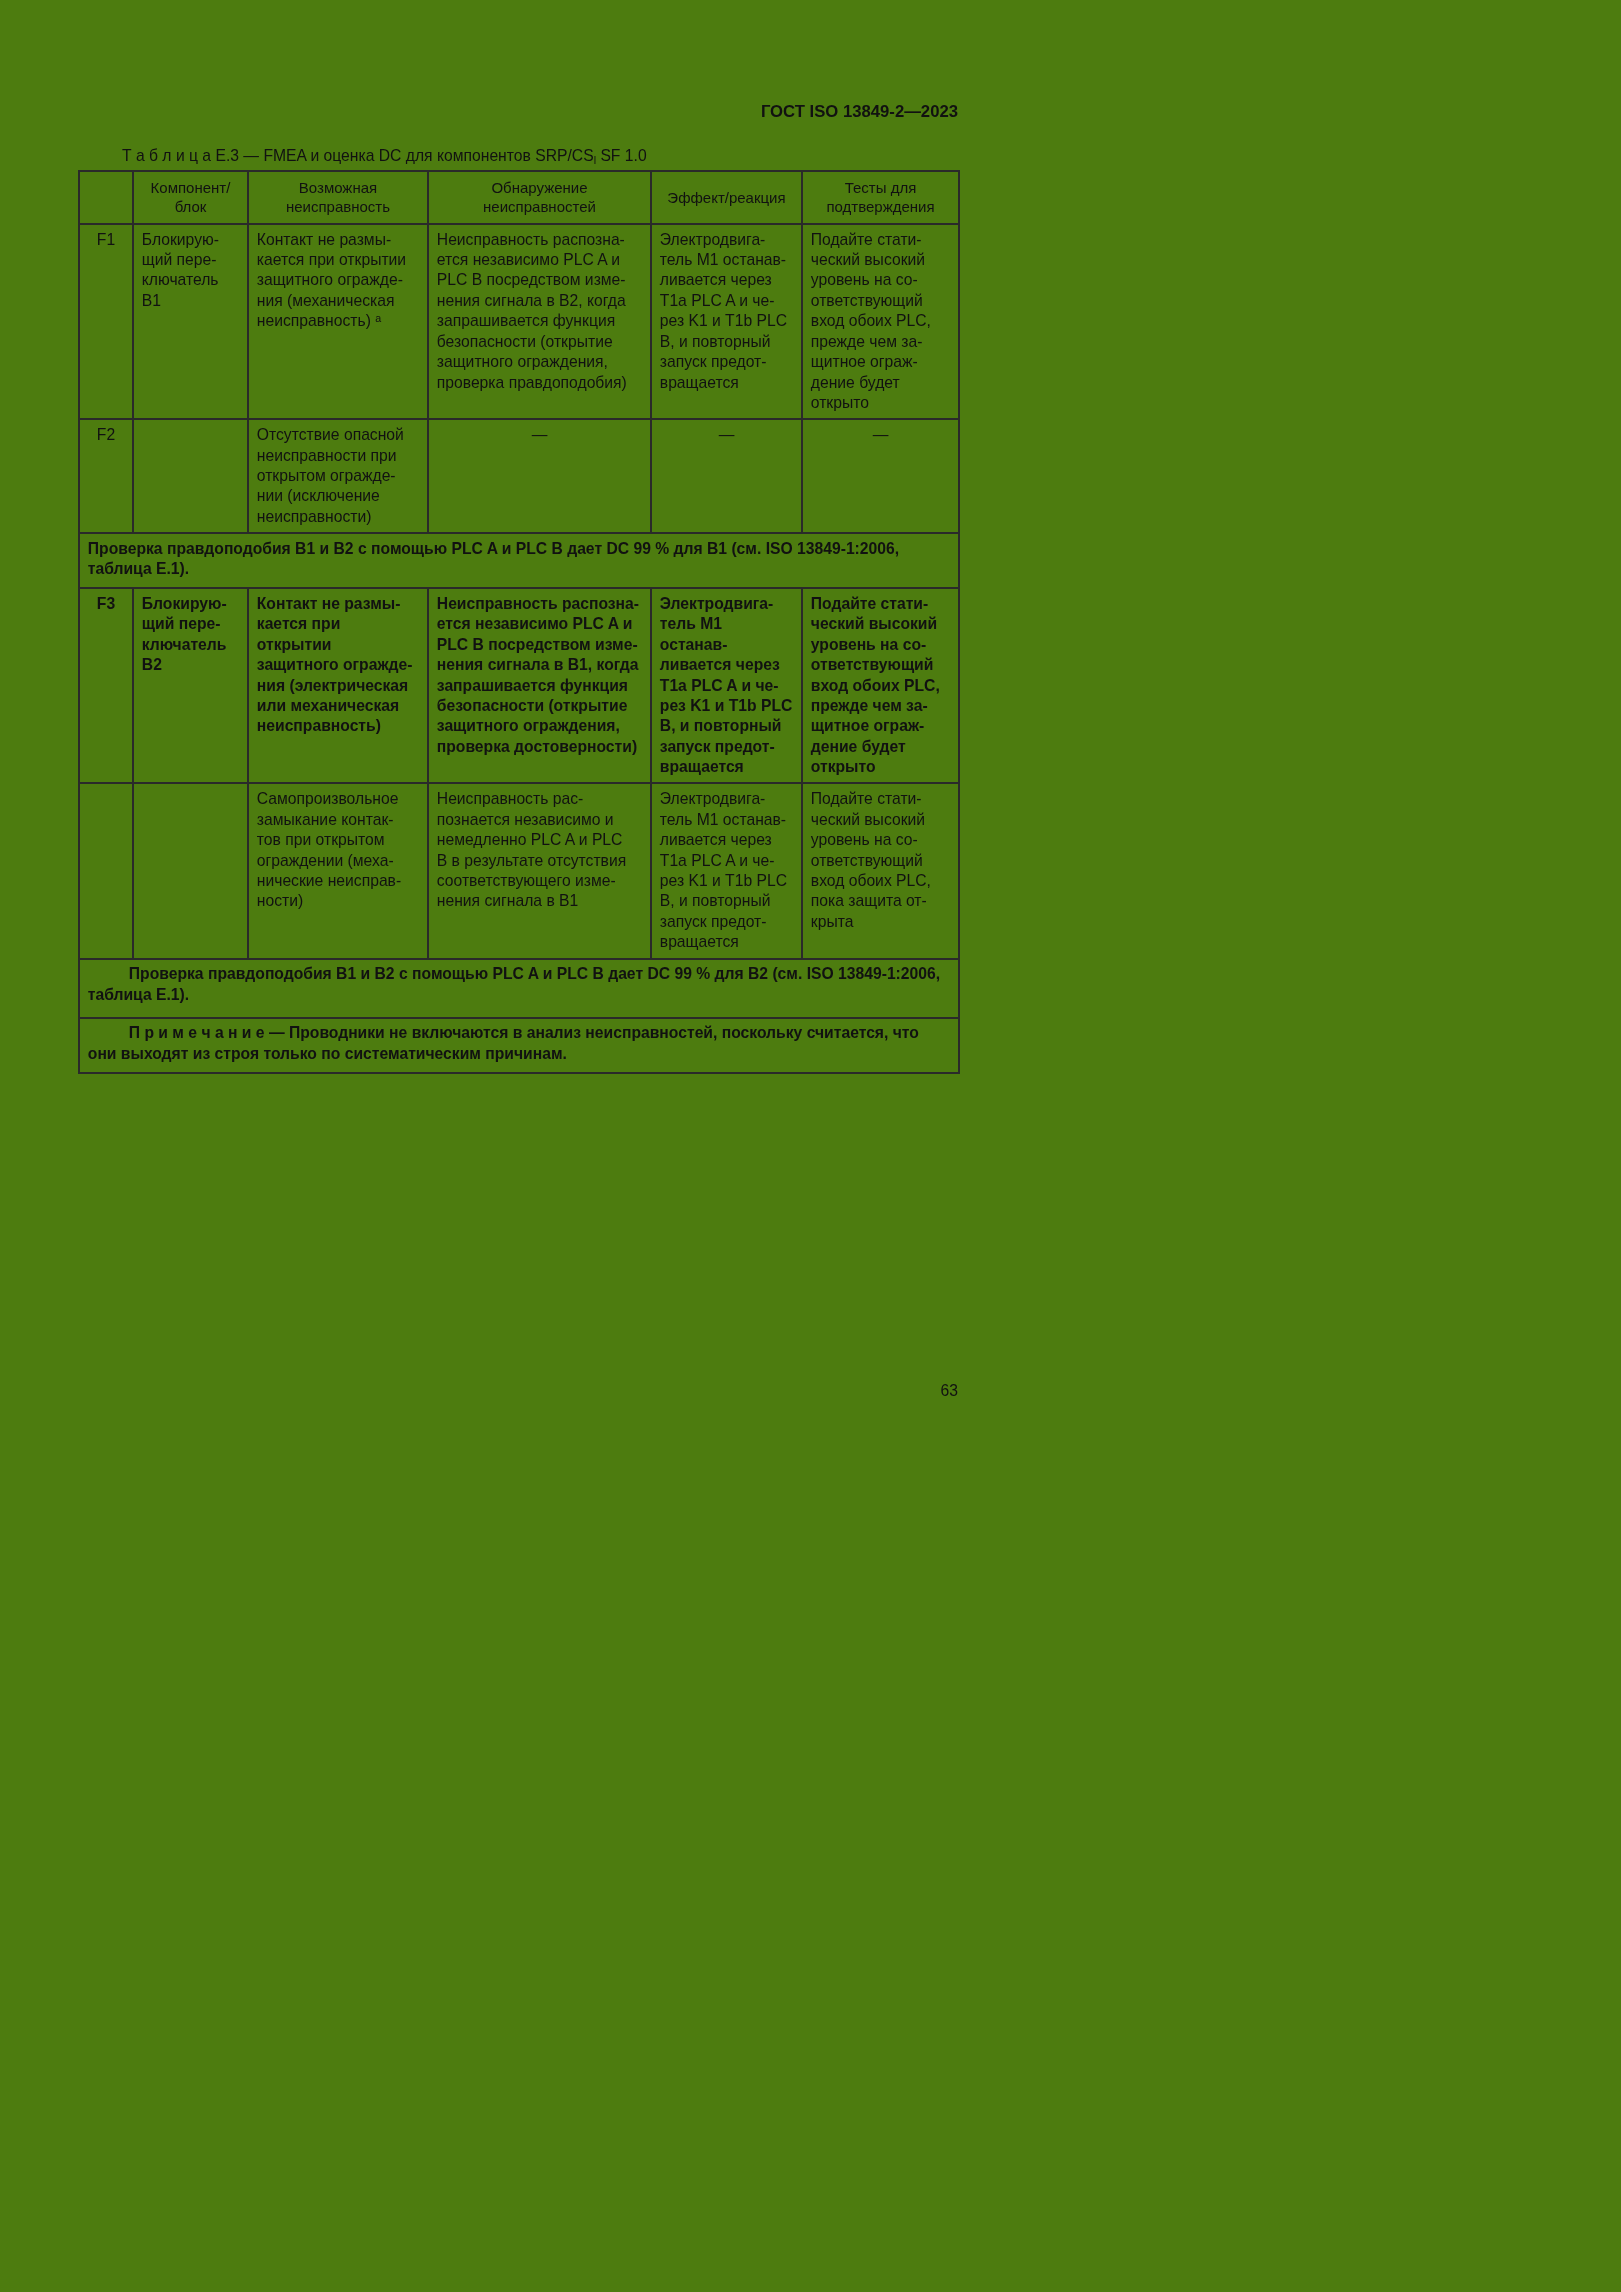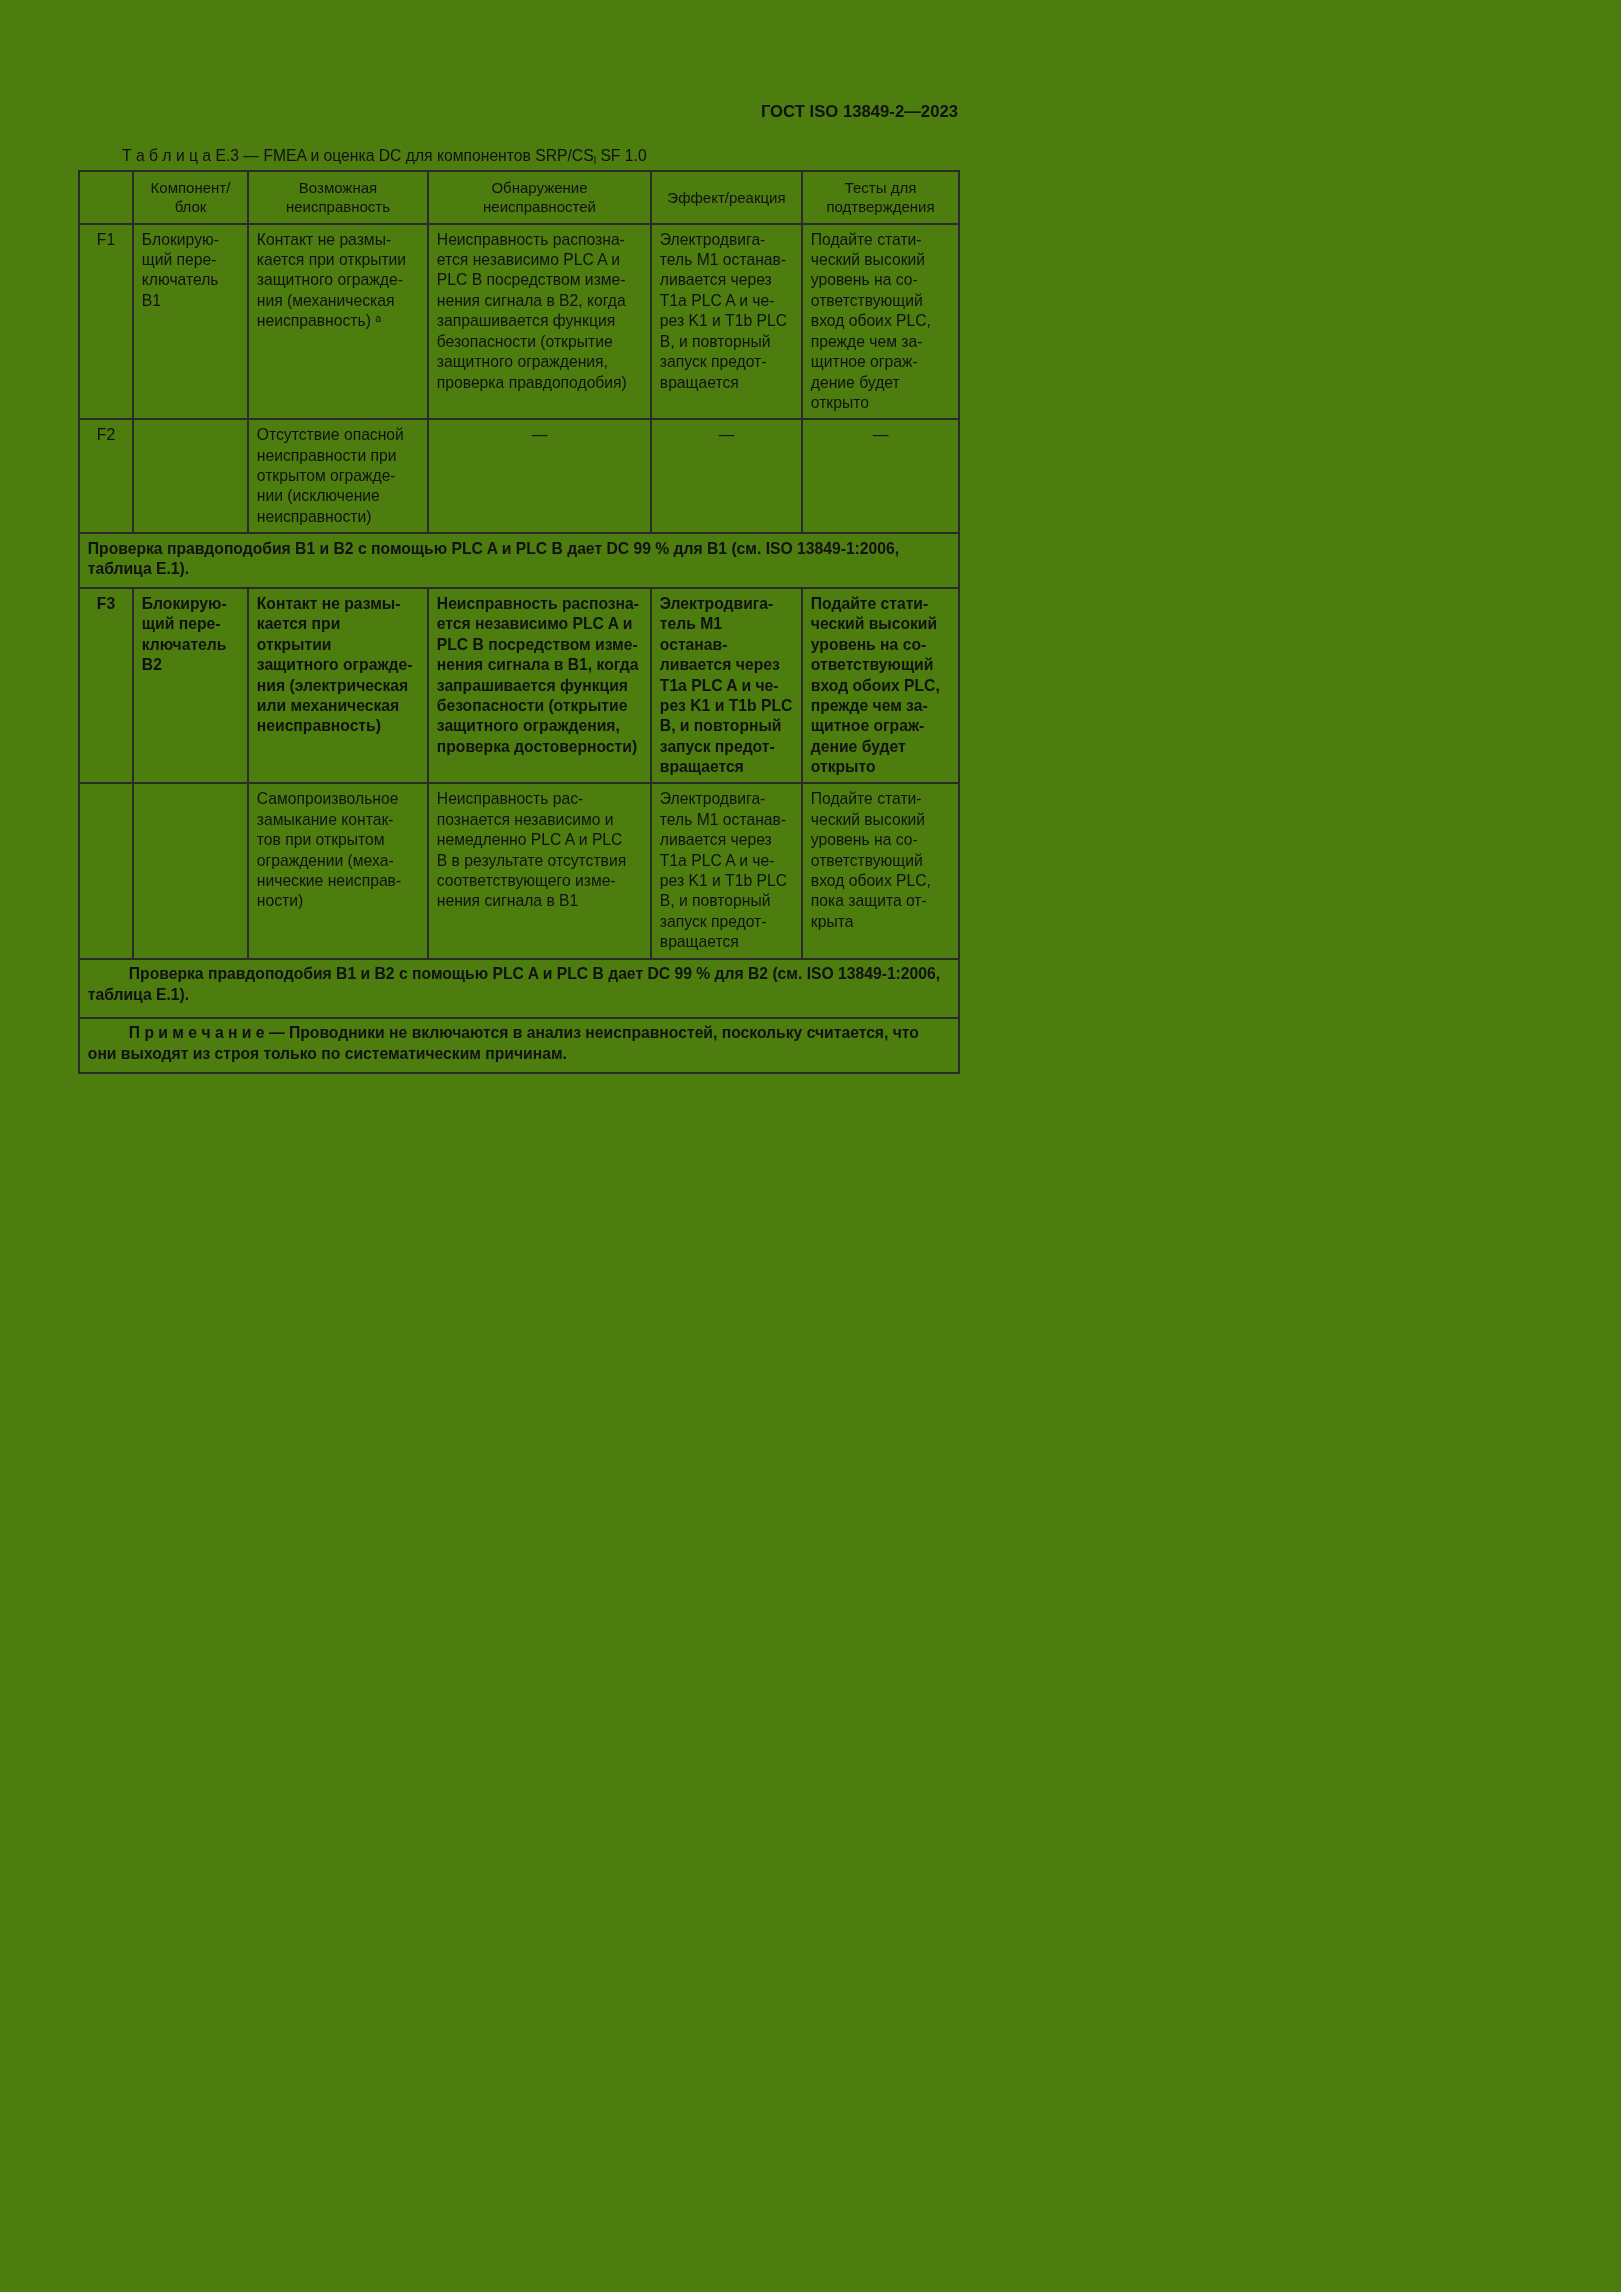--- a/index.html
+++ b/index.html
@@ -223,15 +223,16 @@
         </td>
       </tr>
       <tr class="r-note">
         <td class="span-cell" colspan="6">
           <p class="p-indent">П р и м е ч а н и е  — Проводники не включаются в анализ неисправностей, поскольку считается, что они выходят из строя только по систематическим причинам.</p>
         </td>
       </tr>
     </tbody>
   </table>
 
+  <div class="page-number">63</div>
 
 </div>
 
 
 </body></html>

